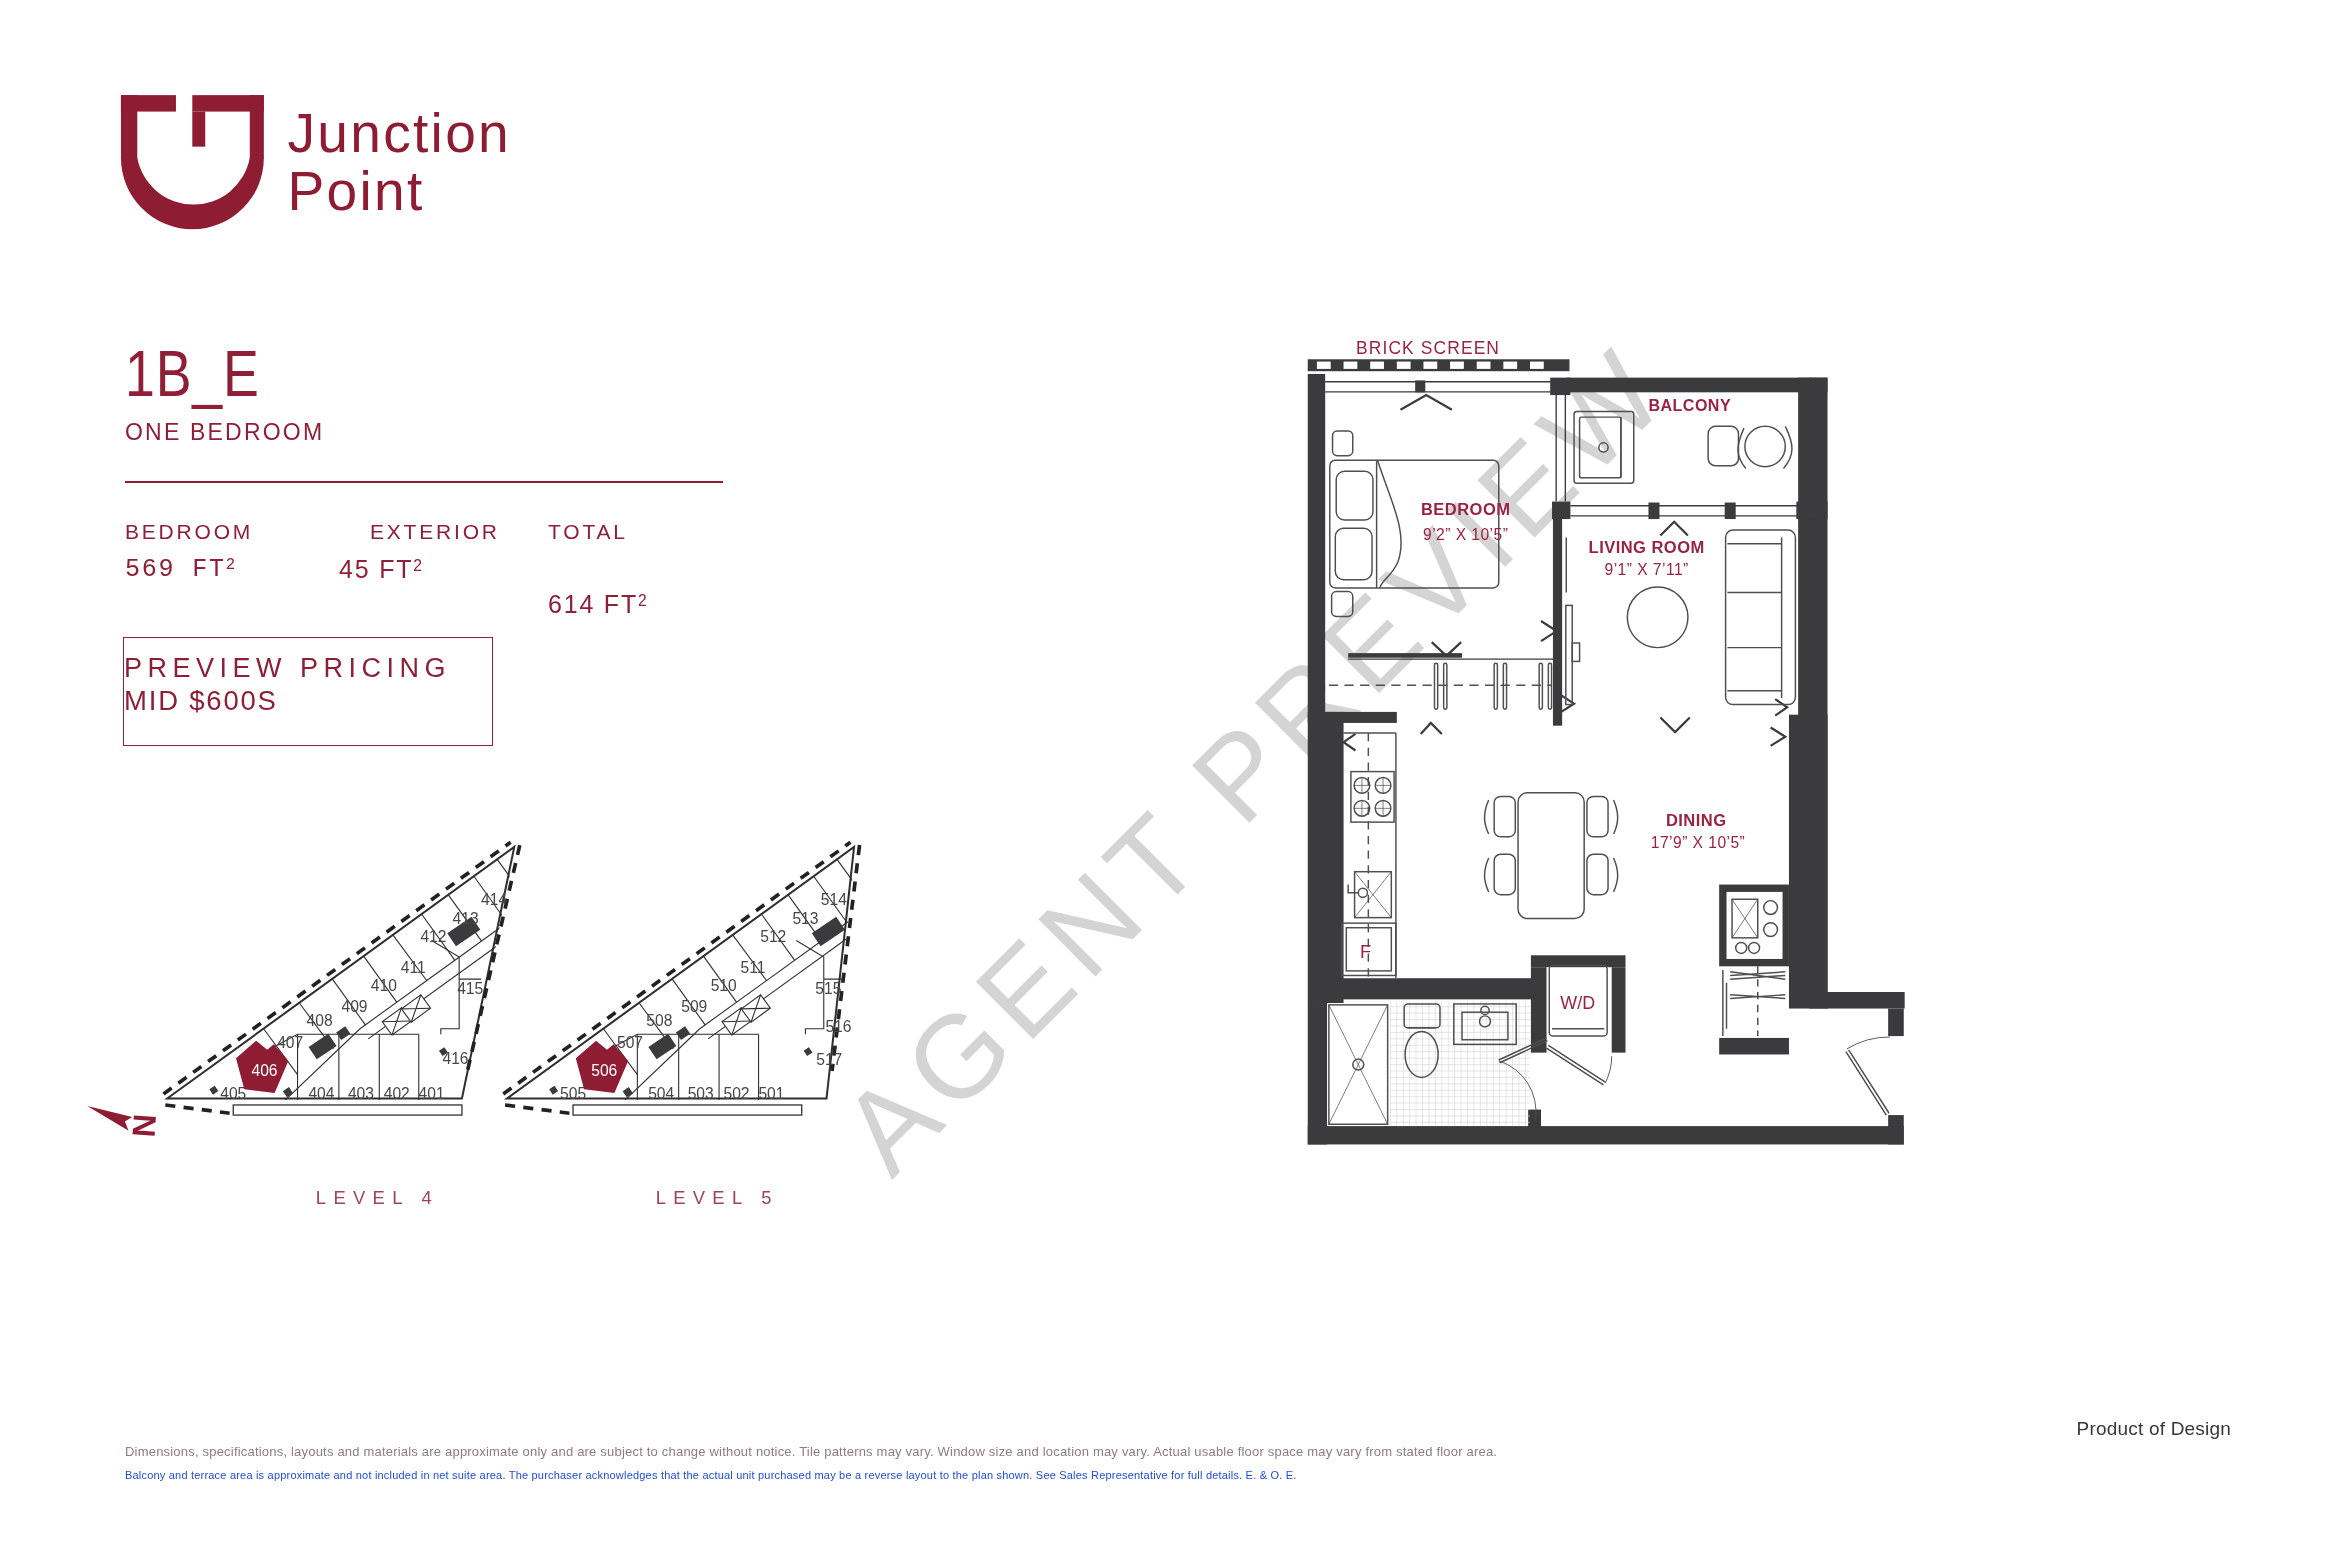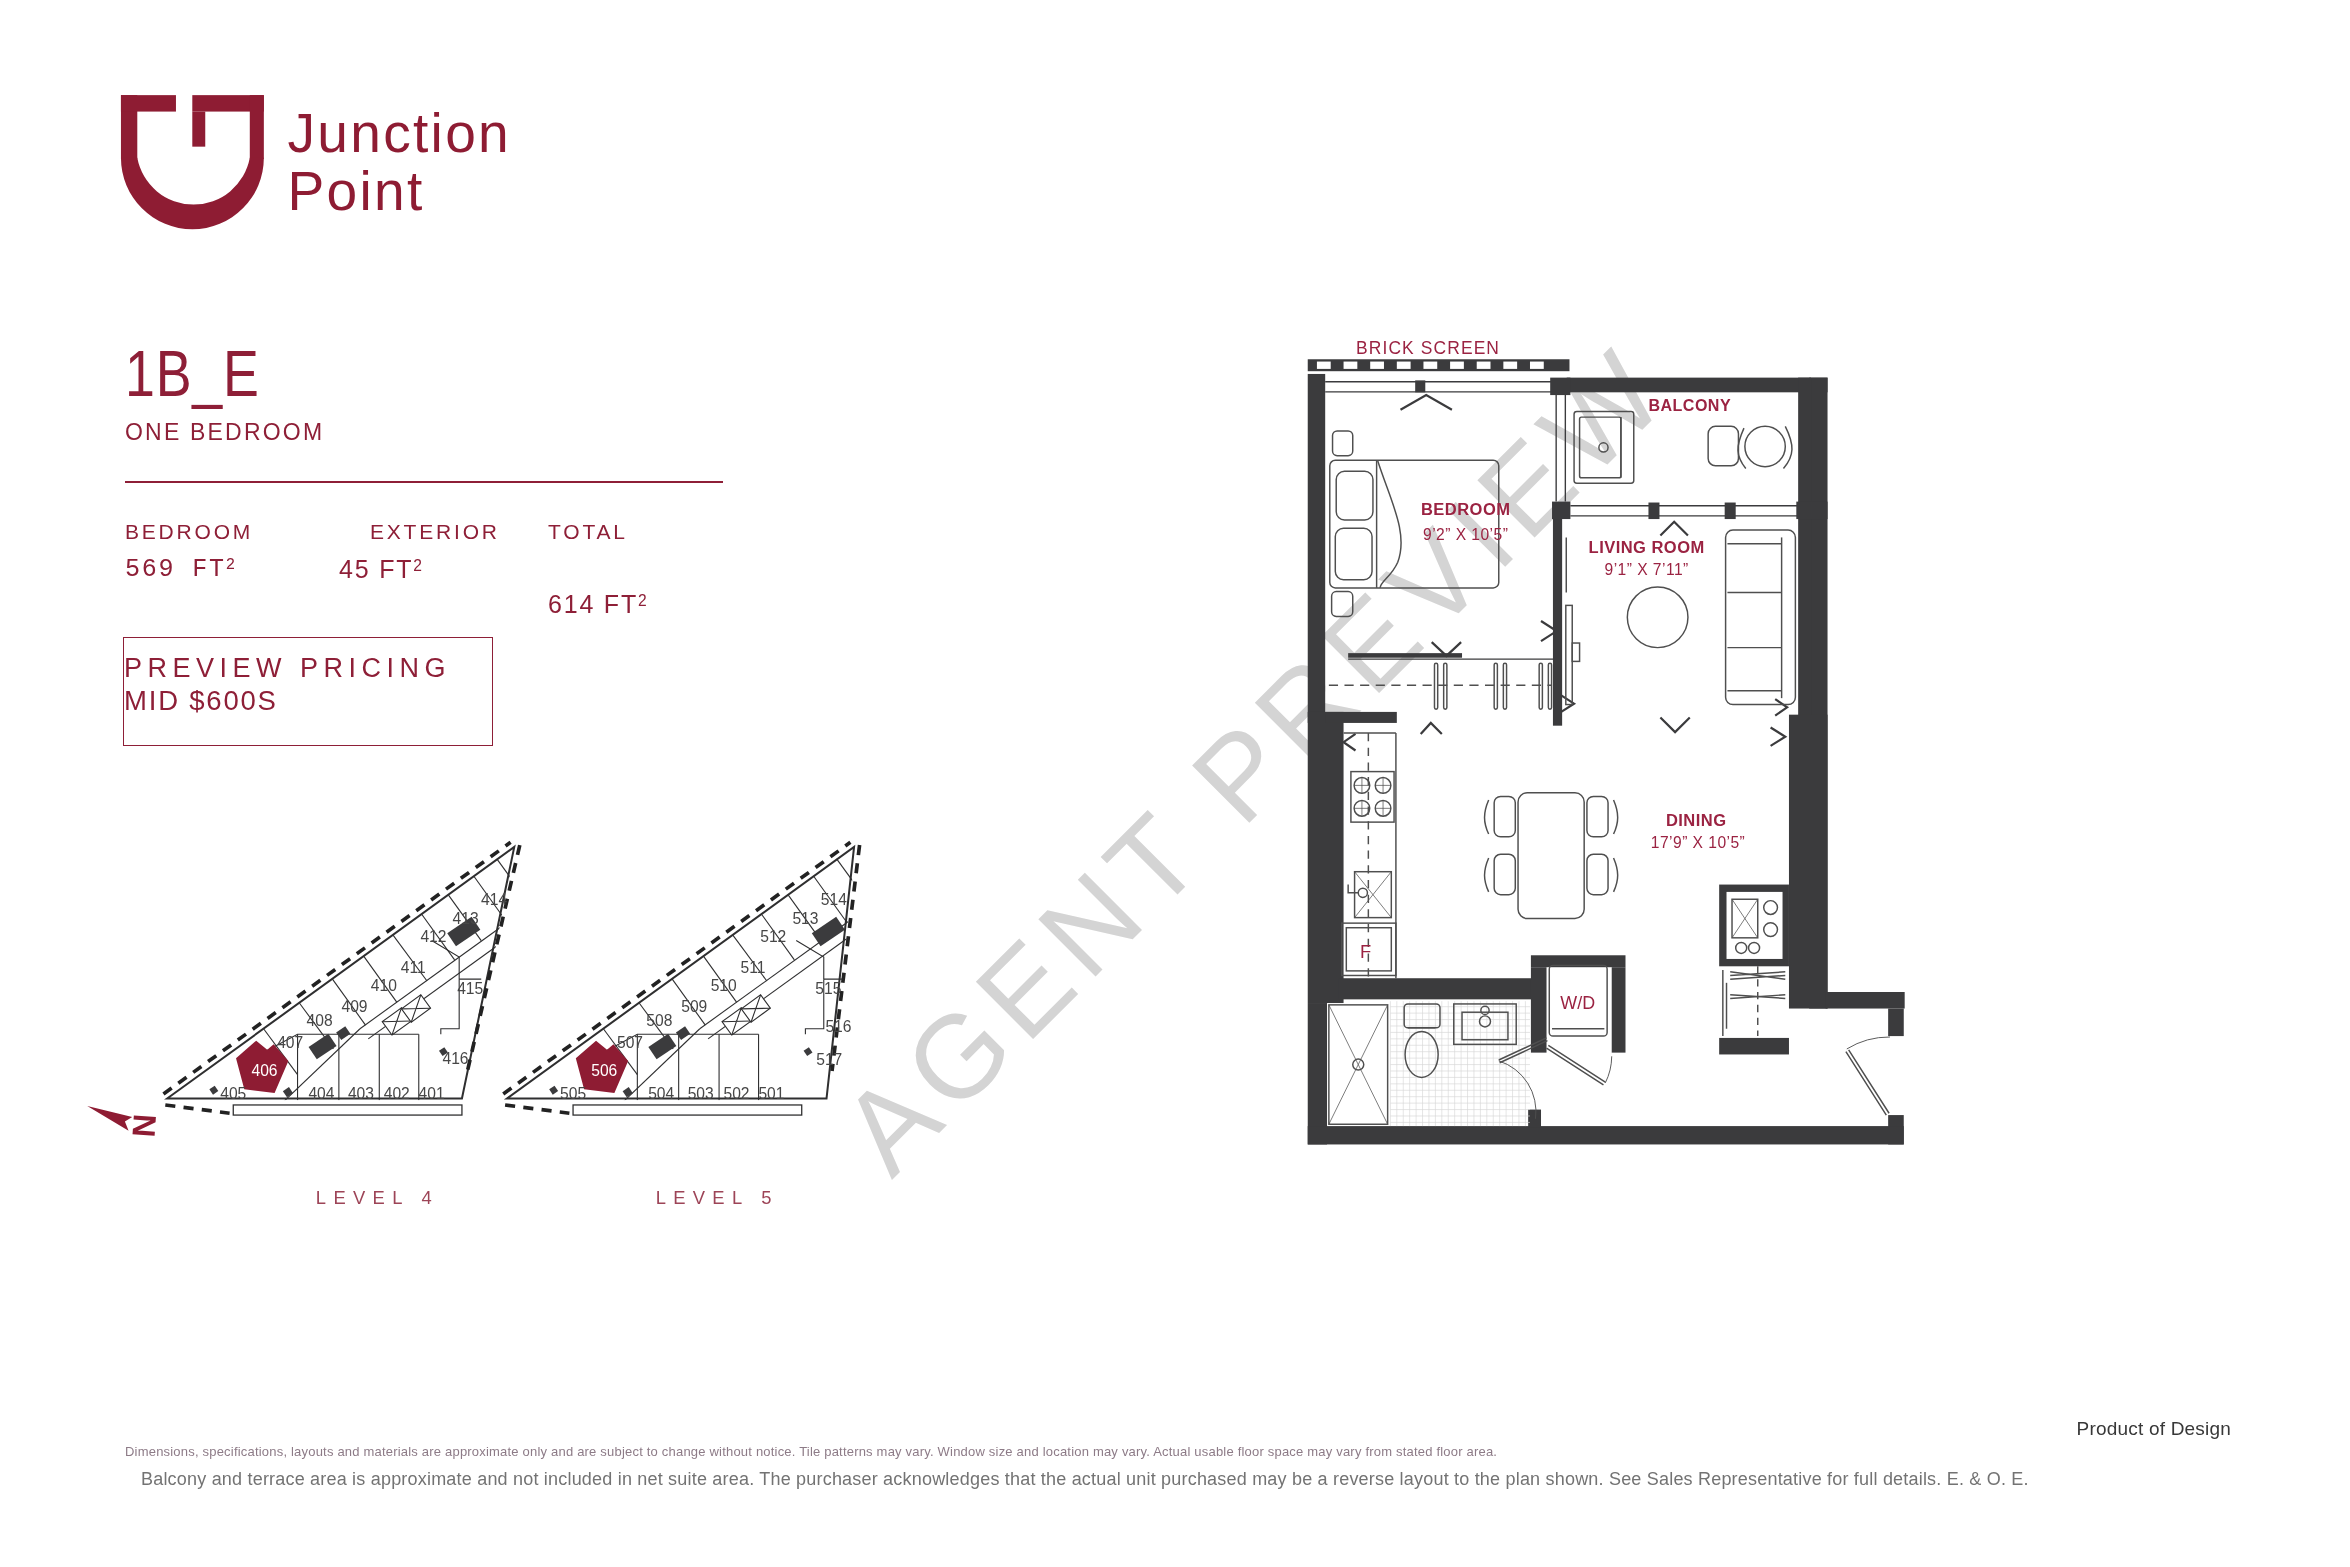--- a/index.html
+++ b/index.html
@@ -41,21 +41,21 @@
 <div class="abs maroon" style="left:548px;top:520px;font-size:21px;letter-spacing:2.8px;">TOTAL</div>
 <div class="abs maroon" style="left:548px;top:555px;font-size:25px;letter-spacing:1.8px;margin-top:35px;">614 FT<span style="font-size:15.6px;vertical-align:7.3px;">2</span></div>
 
 <div class="abs" style="left:123px;top:637px;width:368px;height:107px;border:1.8px solid #8e1f37;text-align:left;">
   <div class="maroon" style="margin-top:14.7px;font-size:27px;letter-spacing:5.5px;">PREVIEW PRICING</div>
   <div class="maroon" style="margin-top:1px;font-size:27.5px;letter-spacing:1.8px;">MID $600S</div>
 </div>
 
 <div class="abs" style="left:125px;top:1444px;font-size:13px;color:#8d7b87;letter-spacing:0.2px;">Dimensions, specifications, layouts and materials are approximate only and are subject to change without notice. Tile patterns may vary. Window size and location may vary. Actual usable floor space may vary from stated floor area.</div>
 
-<div class="abs" style="left:125px;top:1469px;font-size:18px;color:#737373;letter-spacing:0.2px;margin-left:16px;">Balcony and terrace area is approximate and not included in net suite area. The purchaser acknowledges that the actual unit purchased may be a reverse layout to the plan shown. See Sales Representative for full details. E. &amp; O. E.</div>
+<div class="abs" style="left:125px;top:1469px;font-size:11px;color:#1d4ed8;letter-spacing:0.2px;">Balcony and terrace area is approximate and not included in net suite area. The purchaser acknowledges that the actual unit purchased may be a reverse layout to the plan shown. See Sales Representative for full details. E. &amp; O. E.</div>
 
 <div class="abs" style="left:1864px;top:1406px;width:367px;text-align:right;color:#383838;">
   <div style="font-size:19px;margin-top:12px;letter-spacing:0.2px;">Product of Design</div>
 </div>
 
 <svg id="plans" class="abs" style="left:0;top:0;" width="2351" height="1568" viewBox="0 0 2560 1707" fill="none">
 
 <text x="0" y="0" transform="translate(1398,858) rotate(-45)" text-anchor="middle" font-size="128" letter-spacing="11" fill="#d4d4d4" font-family="Liberation Sans, sans-serif">AGENT PREVIEW</text>
 <clipPath id="kp4">
       <path d="M180,1198 L562,918 L507,1198 Z"></path>

